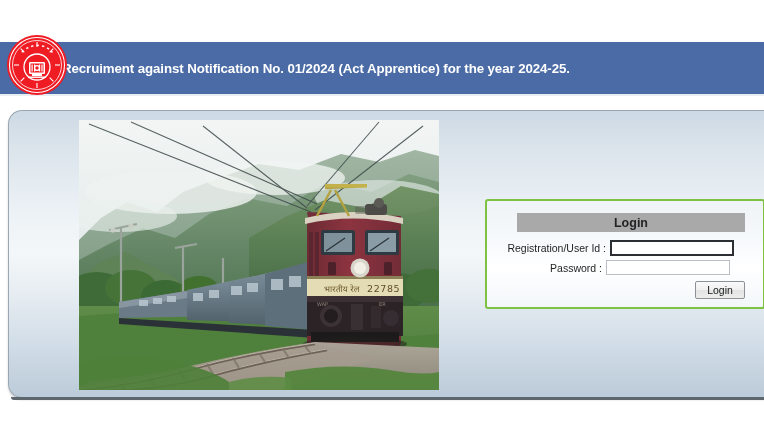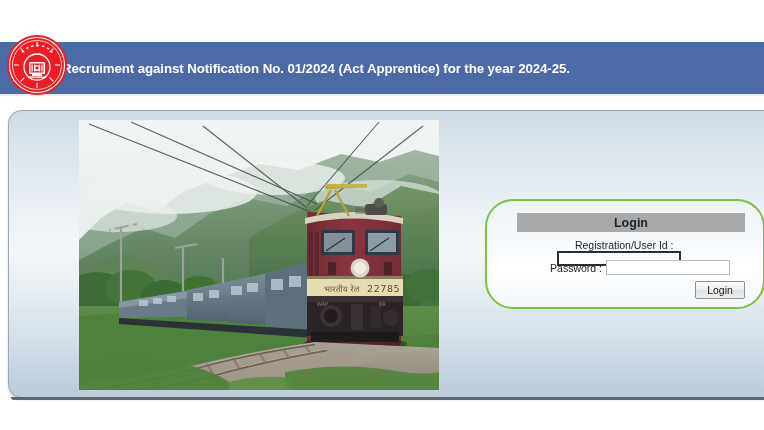--- a/index.html
+++ b/index.html
@@ -115,21 +115,21 @@
   .train-svg { display: block; width: 360px; height: 270px; }
 
   
   .login-box {
     position: absolute;
     left: 476px;
     top: 88px;
     width: 280px;
     height: 110px;
     border: 2px solid #7dc242;
-    border-radius: 28px;
+    border-radius: 3px;
     background: linear-gradient(to bottom,
                 #eef3f7 0%,
                 #f7fafc 40%,
                 #ffffff 62%,
                 #f3f7fa 100%);
   }
 
   .login-title {
     position: absolute;
     left: 30px;
@@ -145,21 +145,21 @@
     font-weight: bold;
   }
 
   .form-row {
     position: absolute;
     display: flex;
     align-items: center;
     height: 17px;
   }
 
-  .row-userid { left: 6px; top: 38px; width: 252px; flex-direction: column; }
+  .row-userid { left: 6px; top: 38px; width: 252px; }
   .row-password { left: 2px; top: 58px; width: 252px; }
 
   .field-label {
     width: 117px;
     text-align: right;
     padding-right: 4px;
     font-size: 10.5px;
     color: #1d1f21;
     white-space: nowrap;
   }

